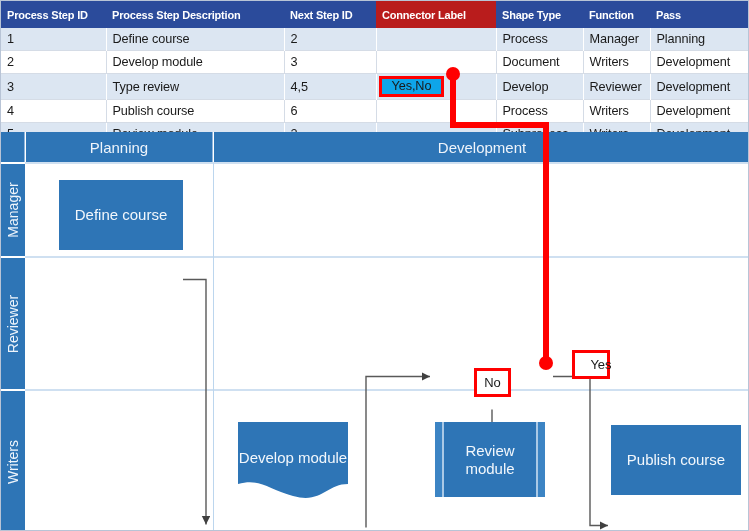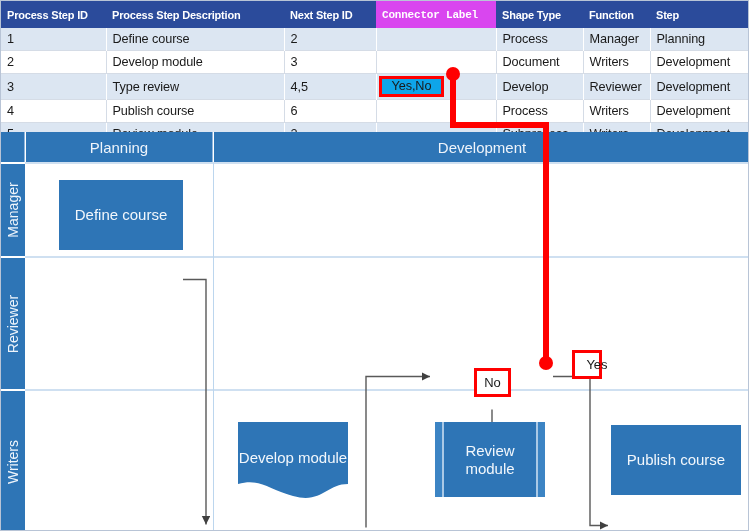--- a/index.html
+++ b/index.html
@@ -41,23 +41,22 @@
     font-weight: bold;
     text-align: left;
     padding: 5px 4px 5px 6px;
     height: 17px;
     font-size: 11px;
     letter-spacing: -0.2px;
     white-space: nowrap;
     overflow: hidden;
   }
   table.data-table thead th.hl {
-    background: #d946ef;
+    background: #b91c1c;
     color: #ffffff;
-    font-family: Liberation Mono, monospace;
   }
   table.data-table tbody td {
     padding: 2px 4px 2px 6px;
     height: 18px;
     color: #1a1a1a;
     font-size: 12.7px;
     white-space: nowrap;
     overflow: hidden;
     border-right: 1px solid #ffffff;
     letter-spacing: -0.1px;
@@ -222,21 +221,21 @@
         <col style="width:100px">
       </colgroup>
       <thead>
         <tr>
           <th>Process Step ID</th>
           <th>Process Step Description</th>
           <th>Next Step ID</th>
           <th class="hl">Connector Label</th>
           <th>Shape Type</th>
           <th>Function</th>
-          <th>Step</th>
+          <th>Pass</th>
         </tr>
       </thead>
       <tbody>
         <tr class="odd">
           <td>1</td>
           <td>Define course</td>
           <td>2</td>
           <td></td>
           <td>Process</td>
           <td>Manager</td>
@@ -339,21 +338,21 @@
       <span>Review module</span>
     </div>
 
     <div class="shape process" style="left:610px; top:293px; width:130px; height:70px;">
       <span>Publish course</span>
     </div>
 
     <div class="conn-label" style="left:473px; top:236px; width:37px; height:29px;">
       <span>No</span>
     </div>
-    <div class="conn-label" style="left:571px; top:218px; width:30px; height:29px;padding-left:20px;">
+    <div class="conn-label" style="left:571px; top:218px; width:38px; height:29px;padding-left:20px;">
       <span>Yes</span>
     </div>
   </div>
 
   <svg class="overlay" viewBox="0 0 749 531">
 
     <path d="M452,73 L452,124 L545,124 L545,362" fill="none" stroke="#FF0000" stroke-width="6" stroke-linecap="butt" stroke-linejoin="miter"></path>
     <circle cx="452" cy="73" r="7" fill="#FF0000"></circle>
     <circle cx="545" cy="362" r="7" fill="#FF0000"></circle>
   </svg>

